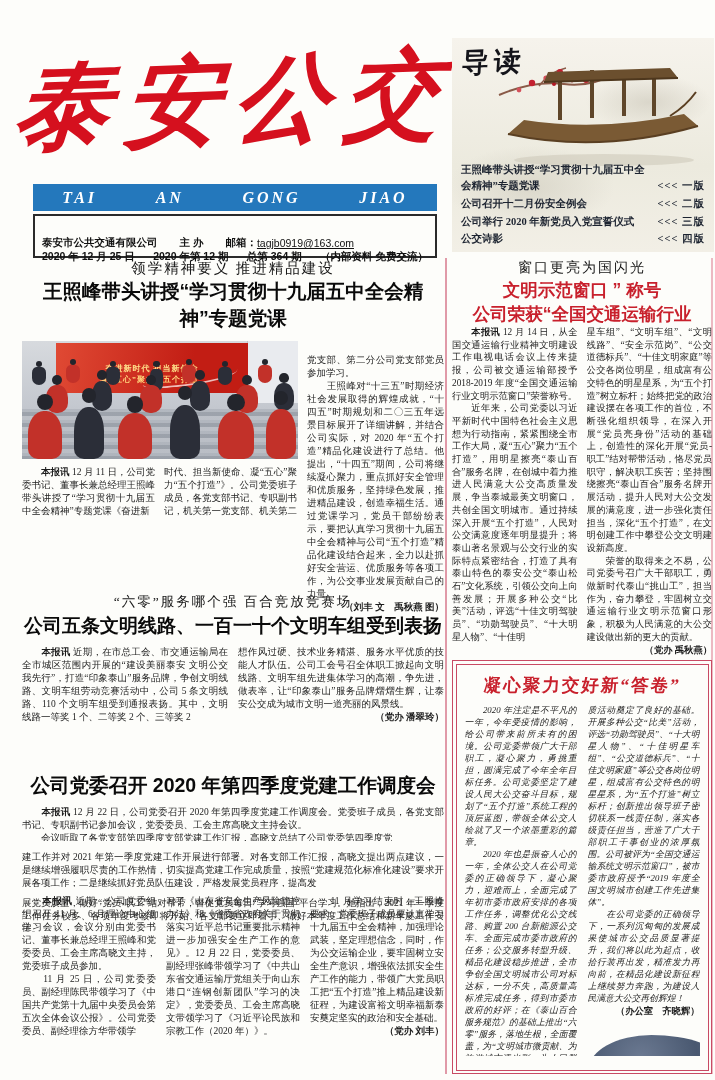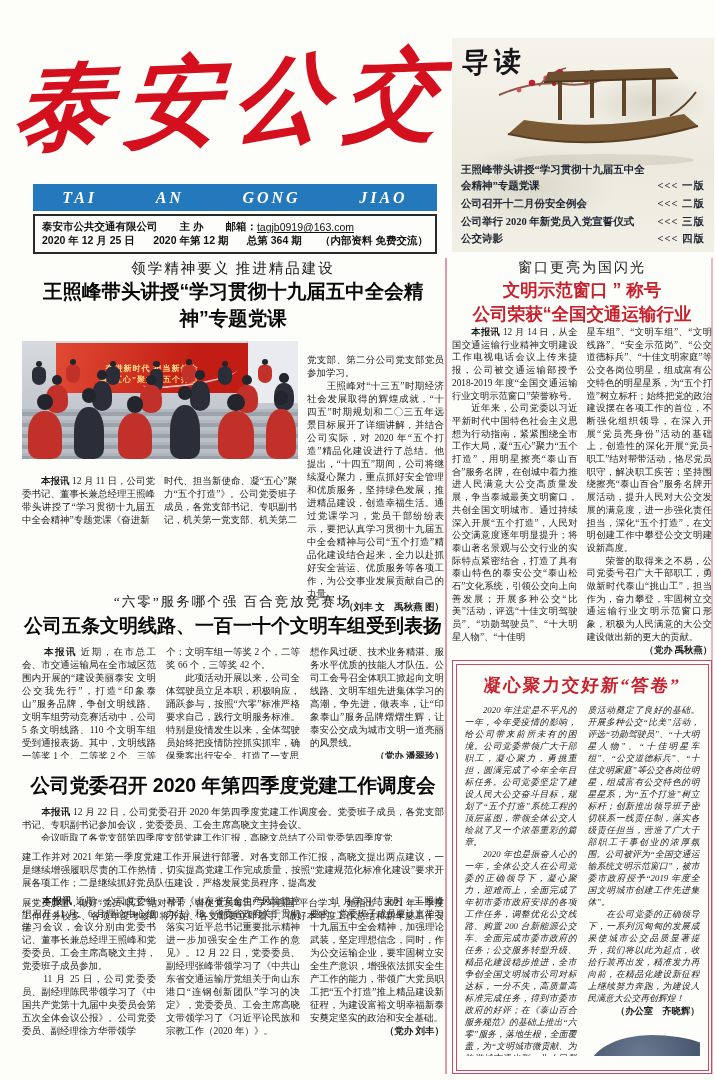--- a/index.html
+++ b/index.html
@@ -7,23 +7,23 @@
        font-family:"Liberation Serif","DejaVu Serif",serif;color:#1c1c1c;}
   
   .mast-title{position:absolute;left:28px;top:26px;width:412px;height:152px;
     display:flex;align-items:center;justify-content:center;
     font-family:"DejaVu Serif",serif;font-style:italic;font-weight:700;
     font-size:96px;color:#d5101e;letter-spacing:14px;transform:rotate(-2deg) skewX(-6deg);
     white-space:nowrap;}
   .blue-bar{position:absolute;left:33px;top:184px;width:404px;height:27px;background:#2478bc;
     color:#fff;display:flex;justify-content:space-around;align-items:center;
     font-family:"Liberation Serif",serif;font-style:italic;font-weight:700;font-size:16px;letter-spacing:3px;}
-  .info-box{position:absolute;left:33px;top:214px;width:404px;height:40px;border:2px solid #2a2a2a;
+  .info-box{position:absolute;left:33px;top:214px;width:404px;height:25px;border:2px solid #2a2a2a;
     box-sizing:border-box;font-family:"Liberation Sans","DejaVu Sans",sans-serif;font-weight:700;
-    font-size:10.5px;padding:4px 7px;display:flex;flex-direction:column;justify-content:space-around;color:#111;}
+    font-size:10.5px;padding:20px 7px;display:flex;flex-direction:column;justify-content:space-around;color:#111;}
   .info-row{display:flex;align-items:center;}
   .info-row .sp{margin-left:22px;}
   .email{font-weight:400;text-decoration:underline;font-family:"Liberation Sans",sans-serif;}
   .info-row2{display:flex;justify-content:space-between;}
   
   .daodu{position:absolute;left:452px;top:38px;width:262px;height:214px;overflow:hidden;
     background:
       radial-gradient(90px 40px at 75% 30%,rgba(190,185,170,.45),transparent 70%),
       radial-gradient(120px 60px at 30% 70%,rgba(200,196,182,.5),transparent 70%),
       linear-gradient(180deg,#f6f3ec,#eceade 60%,#f2efe6);}
@@ -43,21 +43,21 @@
   .headline{text-align:center;font-weight:700;font-family:"Liberation Sans","DejaVu Sans",sans-serif;
     color:#0a0a0a;line-height:27px;}
   .btxt{font-size:9.5px;line-height:13px;text-align:justify;white-space:pre-line;overflow:hidden;}
   .lede{font-weight:700;}
   .attr{font-weight:700;text-align:right;white-space:nowrap;}
   .cols3{display:flex;gap:10px;margin-top:7px;}
   .cols3 .c{flex:1;}
   
   .a1-body{display:flex;gap:9px;margin-top:9px;}
   .a1-left{width:276px;}
-  .a1-below{display:flex;gap:9px;margin-top:16px;}
+  .a1-below{display:flex;gap:9px;margin-top:7px;}
   .a1-below .c{width:133px;}
   .a1-right{flex:1;}
   
   .photo{width:276px;height:118px;position:relative;background:#b9bec6;overflow:hidden;}
   .ph-wall{position:absolute;inset:0;background:linear-gradient(#d7dade,#c4c8cf 55%,#aeb2ba);}
   .ph-rightwall{position:absolute;right:0;top:0;width:50px;height:62px;background:#e9ebef;border-left:1px solid #c0c4ca;}
   .ph-screen{position:absolute;left:34px;top:2px;width:192px;height:50px;
     background:linear-gradient(100deg,#e04a34,#c21d14 70%);color:#ffe08a;
     font-family:"Liberation Sans",sans-serif;font-weight:700;text-align:center;padding-top:20px;box-sizing:border-box;}
   .ph-screen .l1{font-size:8px;letter-spacing:1px;}
@@ -222,22 +222,20 @@
       <div class="attr">（刘丰 文　禹秋燕 图）</div>
     </div>
   </div>
 </div>
 
 <div class="art" style="top:592px;">
   <div class="kicker">“六零”服务哪个强  百合竞放竞赛场</div>
   <div class="headline" style="font-size:19px;">公司五条文明线路、一百一十个文明车组受到表扬</div>
   <div class="cols3" style="height:113px;">
     <div class="c btxt"><b class="lede">　　本报讯</b><span> 近期，在市总工会、市交通运输局在全市城区范围内开展的“建设美丽泰安 文明公交我先行”，打造“印象泰山”服务品牌，争创文明线路、文明车组劳动竞赛活动中，公司 5 条文明线路、110 个文明车组受到通报表扬。其中，文明线路一等奖 1 个、二等奖 2 个、三等奖 2</span></div>
-    <div class="c btxt"><span>个；文明车组一等奖 2 个，二等奖 66 个，三等奖 42 个。
-　　此项活动开展以来，公司全体驾驶员立足本职，积极响应，踊跃参与，按照“六零”标准严格要求自己，践行文明服务标准。特别是疫情发生以来，全体驾驶员始终把疫情防控抓实抓牢，确保乘客出行安全。打造了一支思</span></div>
     <div class="c btxt"><span>想作风过硬、技术业务精湛、服务水平优质的技能人才队伍。公司工会号召全体职工掀起向文明线路、文明车组先进集体学习的高潮，争先进，做表率，让“印象泰山”服务品牌熠熠生辉，让泰安公交成为城市文明一道亮丽的风景线。</span>
       <div class="attr">（党办 潘翠玲）</div>
     </div>
   </div>
 </div>
 
 <div class="art" style="top:728px;">
   <div class="headline" style="font-size:19.5px;margin-top:44px;">公司党委召开 2020 年第四季度党建工作调度会</div>
   <div class="cols3" style="height:126px;flex-direction:column;">
     <div class="c btxt"><b class="lede">　　本报讯</b><span> 12 月 22 日，公司党委召开 2020 年第四季度党建工作调度会。党委班子成员，各党支部书记、专职副书记参加会议，党委委员、工会主席高晓文主持会议。

